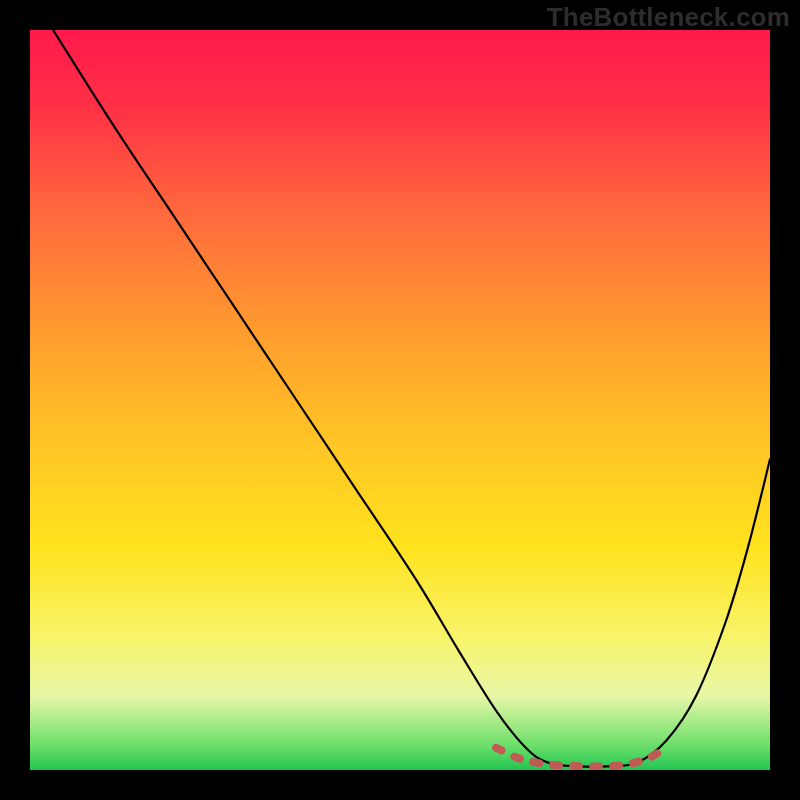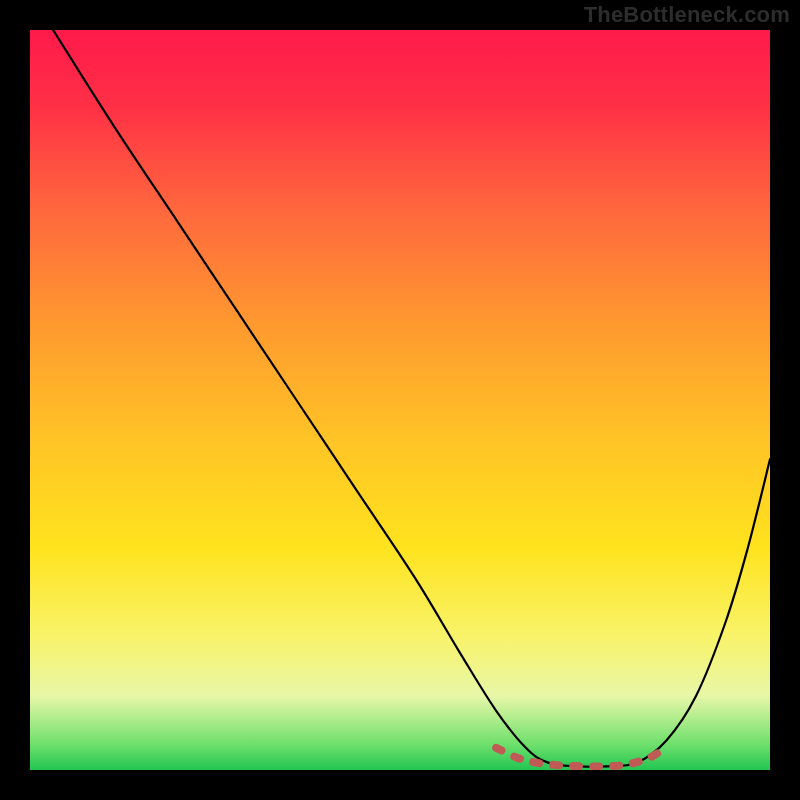--- a/index.html
+++ b/index.html
@@ -15,21 +15,21 @@
     position: relative;
     width: 800px;
     height: 800px;
     background: #000000;
   }
   .watermark {
     position: absolute;
     top: 2px;
     right: 10px;
     color: #2d2d2d;
-    font-size: 22px;
+    font-size: 26px;
     font-weight: 600;
     letter-spacing: 0.2px;
     z-index: 4;
     user-select: none;
   }
   svg.plot {
     position: absolute;
     left: 30px;
     top: 30px;
     width: 740px;

